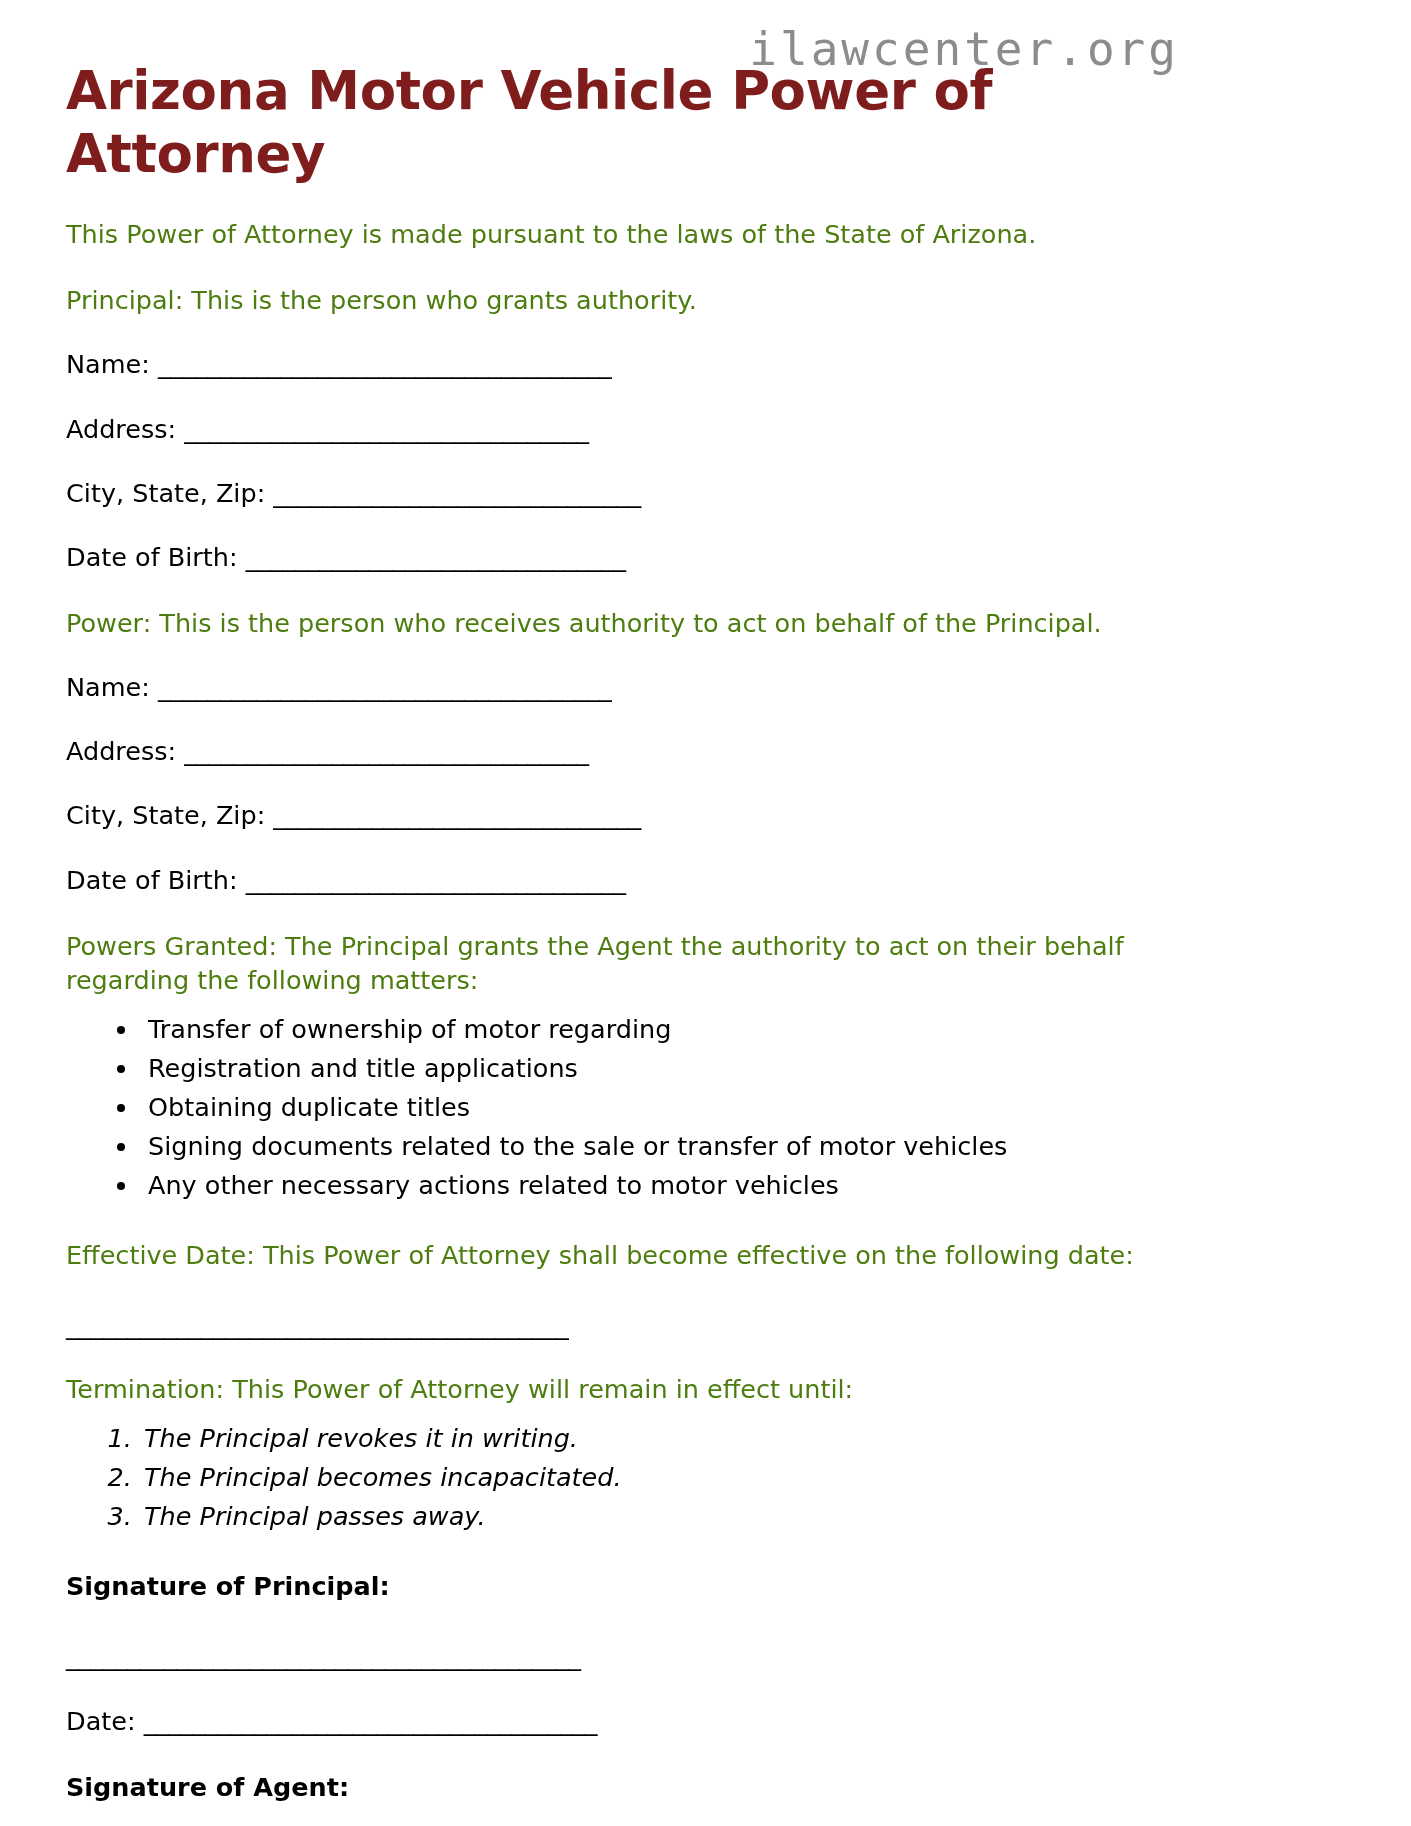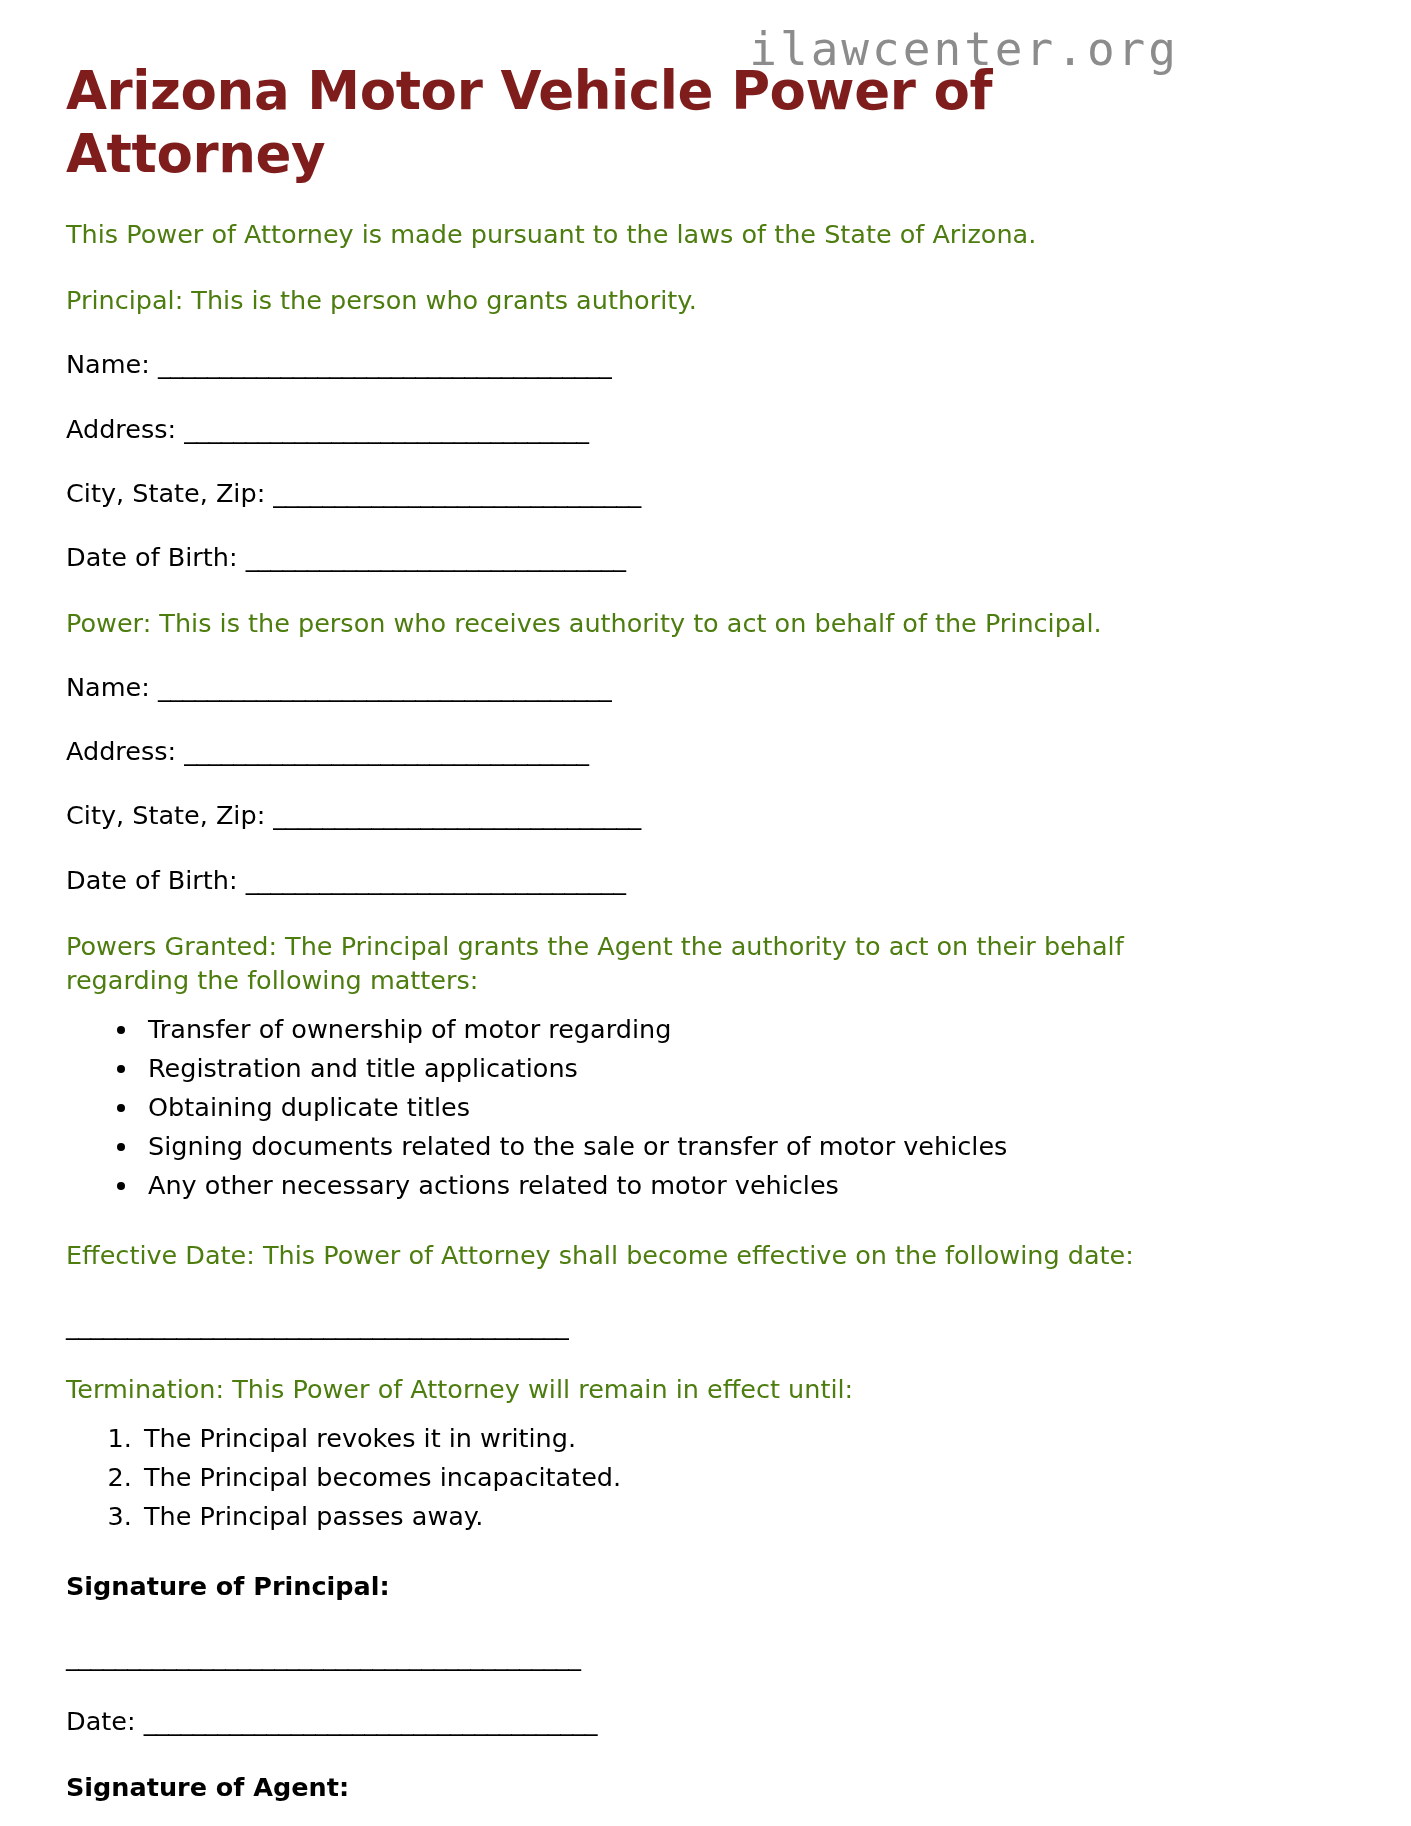--- a/index.html
+++ b/index.html
@@ -94,20 +94,21 @@
   ol.numbers {
     margin: 0;
     padding: 14px 0 0 74px;
     list-style-type: decimal;
   }
   ol.numbers li {
     font-size: 25.5px;
     line-height: 1.45;
     margin: 0;
     padding: 0 0 2px 4px;
+    font-style: italic;
   }
 
   .sig-head {
     margin: 0;
     padding-top: 32px;
     font-size: 25.5px;
     font-weight: 700;
     line-height: 1.34;
   }
 

